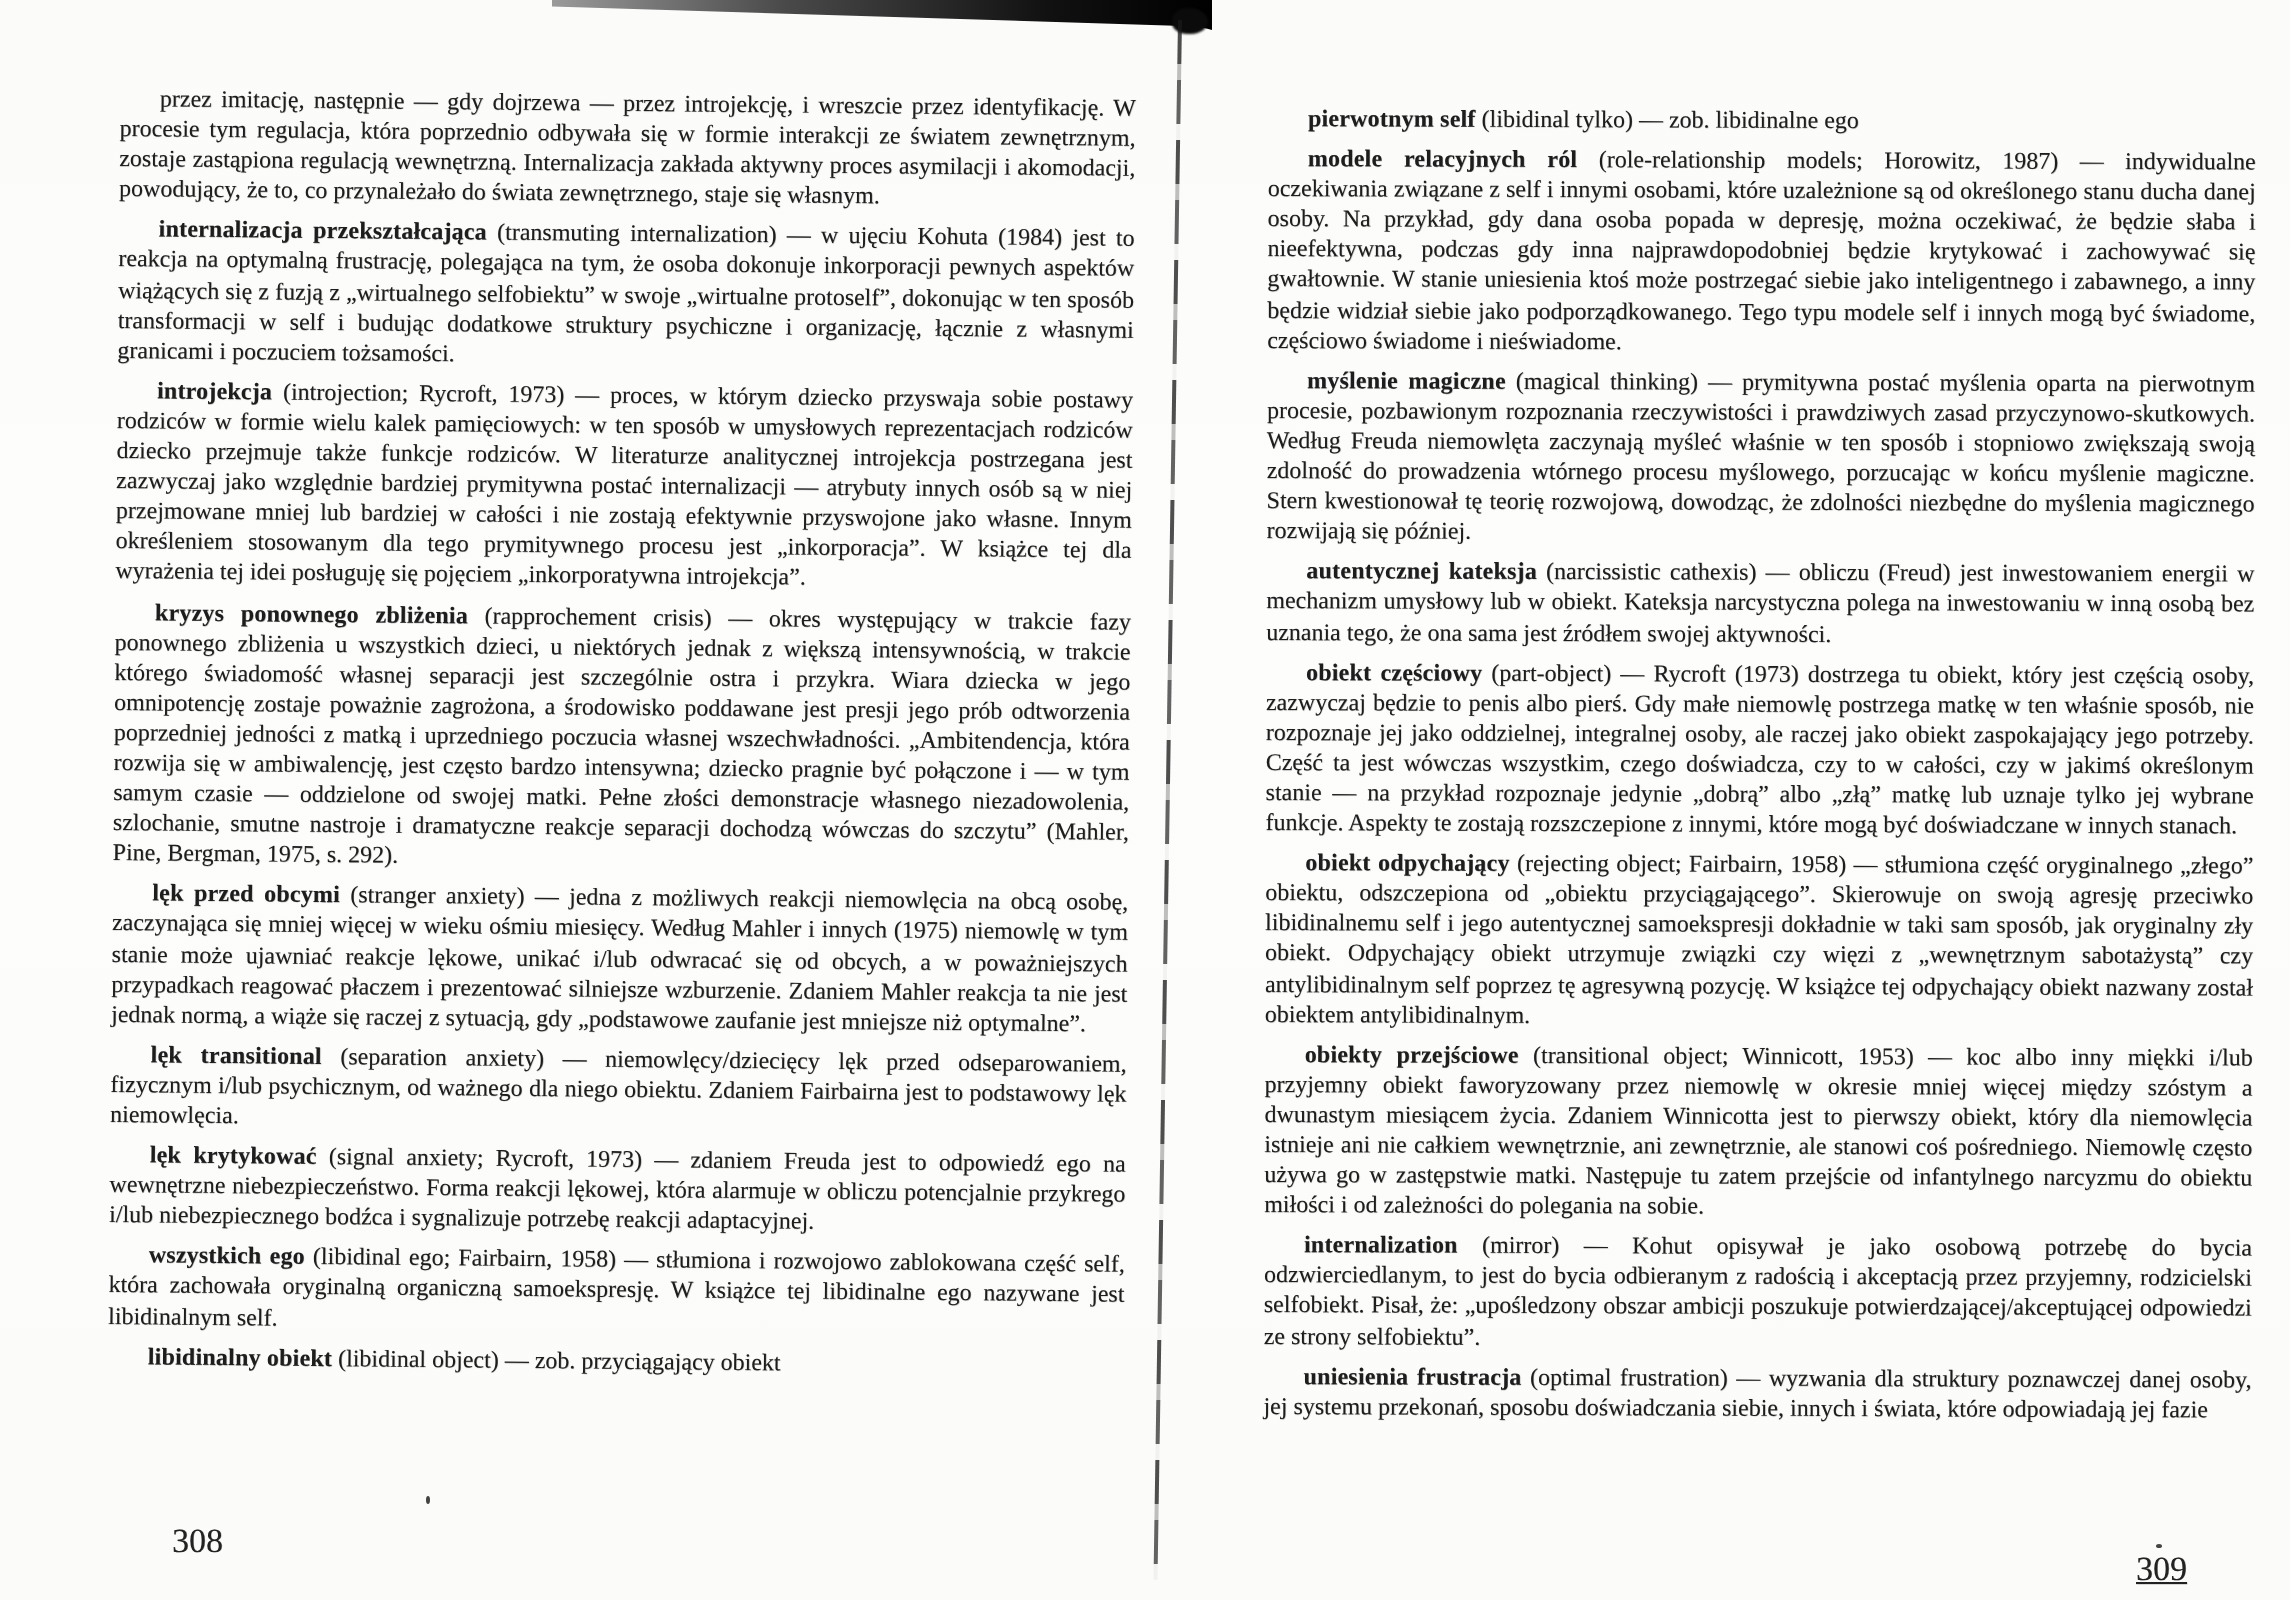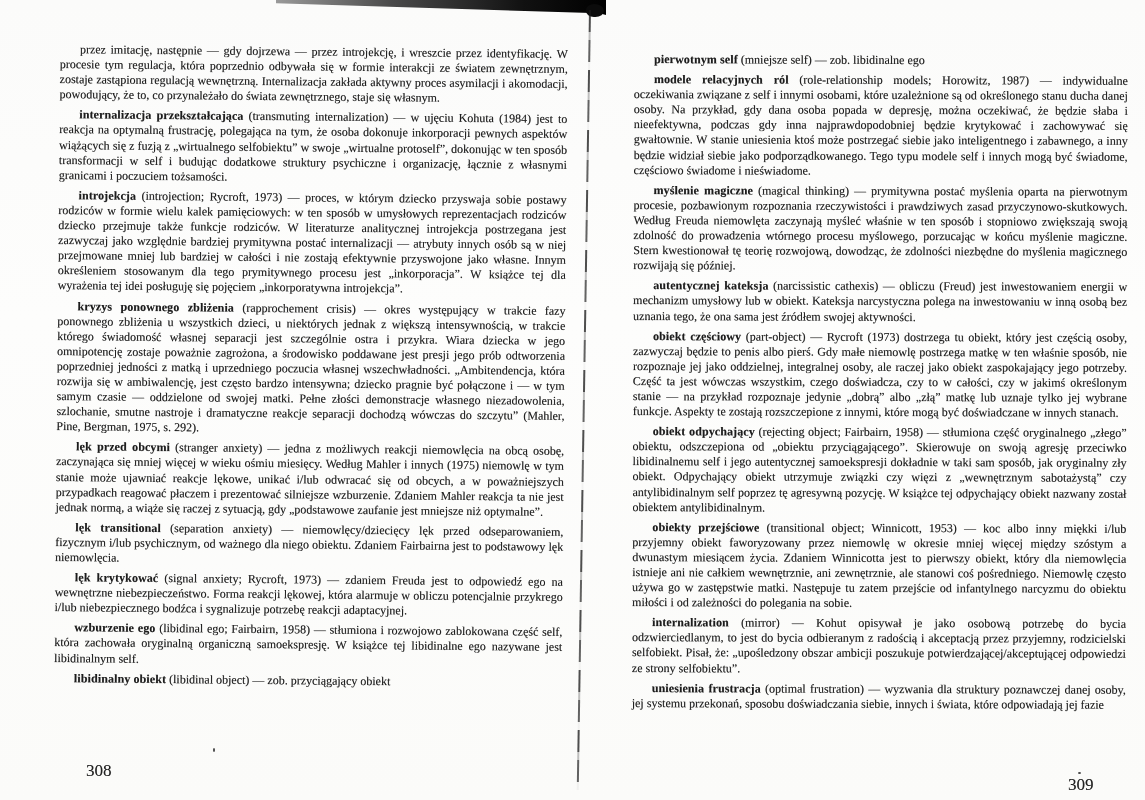--- a/index.html
+++ b/index.html
@@ -54,46 +54,46 @@
   .page p b { font-weight: 700; letter-spacing: 0.1px; }
   .page-left  { left: 60px;  top: 42px; width: 508px; transform: rotate(0.55deg); transform-origin: top left; }
   .page-right { left: 634px; top: 52px; width: 494px; transform: rotate(0.2deg);  transform-origin: top left; }
 
   .pageno {
     position: absolute;
     font-size: 17px; color: #222;
     text-shadow: 0.2px 0.2px 0.3px rgba(30,30,30,0.4);
   }
   .pageno-left  { left: 55px;   top: 761px; margin-left: 31px; }
-  .pageno-right { left: 1068px; top: 775px; }
+  .pageno-right { left: 1068px; top: 775px; text-decoration: underline; }
 </style>
 </head>
 <body>
 
 <div class="scan-surface"></div>
 <div class="binding-shadow"></div>
 <div class="binding-blob"></div>
 <div class="gutter-line"></div>
 <div class="speck speck-a"></div>
 <div class="speck speck-b"></div>
 
 <div class="page page-left">
   <p><b></b><span>przez imitację, następnie — gdy dojrzewa — przez introjekcję, i wreszcie przez identyfikację. W procesie tym regulacja, która poprzednio odbywała się w formie interakcji ze światem zewnętrznym, zostaje zastąpiona regulacją wewnętrzną. Internalizacja zakłada aktywny proces asymilacji i akomodacji, powodujący, że to, co przynależało do świata zewnętrznego, staje się własnym.</span></p>
   <p><b>internalizacja przekształcająca</b><span> (transmuting internalization) — w ujęciu Kohuta (1984) jest to reakcja na optymalną frustrację, polegająca na tym, że osoba dokonuje inkorporacji pewnych aspektów wiążących się z fuzją z „wirtualnego selfobiektu” w swoje „wirtualne protoself”, dokonując w ten sposób transformacji w self i budując dodatkowe struktury psychiczne i organizację, łącznie z własnymi granicami i poczuciem tożsamości.</span></p>
   <p><b>introjekcja</b><span> (introjection; Rycroft, 1973) — proces, w którym dziecko przyswaja sobie postawy rodziców w formie wielu kalek pamięciowych: w ten sposób w umysłowych reprezentacjach rodziców dziecko przejmuje także funkcje rodziców. W literaturze analitycznej introjekcja postrzegana jest zazwyczaj jako względnie bardziej prymitywna postać internalizacji — atrybuty innych osób są w niej przejmowane mniej lub bardziej w całości i nie zostają efektywnie przyswojone jako własne. Innym określeniem stosowanym dla tego prymitywnego procesu jest „inkorporacja”. W książce tej dla wyrażenia tej idei posługuję się pojęciem „inkorporatywna introjekcja”.</span></p>
   <p><b>kryzys ponownego zbliżenia</b><span> (rapprochement crisis) — okres występujący w trakcie fazy ponownego zbliżenia u wszystkich dzieci, u niektórych jednak z większą intensywnością, w trakcie którego świadomość własnej separacji jest szczególnie ostra i przykra. Wiara dziecka w jego omnipotencję zostaje poważnie zagrożona, a środowisko poddawane jest presji jego prób odtworzenia poprzedniej jedności z matką i uprzedniego poczucia własnej wszechwładności. „Ambitendencja, która rozwija się w ambiwalencję, jest często bardzo intensywna; dziecko pragnie być połączone i — w tym samym czasie — oddzielone od swojej matki. Pełne złości demonstracje własnego niezadowolenia, szlochanie, smutne nastroje i dramatyczne reakcje separacji dochodzą wówczas do szczytu” (Mahler, Pine, Bergman, 1975, s. 292).</span></p>
   <p><b>lęk przed obcymi</b><span> (stranger anxiety) — jedna z możliwych reakcji niemowlęcia na obcą osobę, zaczynająca się mniej więcej w wieku ośmiu miesięcy. Według Mahler i innych (1975) niemowlę w tym stanie może ujawniać reakcje lękowe, unikać i/lub odwracać się od obcych, a w poważniejszych przypadkach reagować płaczem i prezentować silniejsze wzburzenie. Zdaniem Mahler reakcja ta nie jest jednak normą, a wiąże się raczej z sytuacją, gdy „podstawowe zaufanie jest mniejsze niż optymalne”.</span></p>
   <p><b>lęk transitional</b><span> (separation anxiety) — niemowlęcy/dziecięcy lęk przed odseparowaniem, fizycznym i/lub psychicznym, od ważnego dla niego obiektu. Zdaniem Fairbairna jest to podstawowy lęk niemowlęcia.</span></p>
   <p><b>lęk krytykować</b><span> (signal anxiety; Rycroft, 1973) — zdaniem Freuda jest to odpowiedź ego na wewnętrzne niebezpieczeństwo. Forma reakcji lękowej, która alarmuje w obliczu potencjalnie przykrego i/lub niebezpiecznego bodźca i sygnalizuje potrzebę reakcji adaptacyjnej.</span></p>
-  <p><b>wzburzenie ego</b><span> (libidinal ego; Fairbairn, 1958) — stłumiona i rozwojowo zablokowana część self, która zachowała oryginalną organiczną samoekspresję. W książce tej libidinalne ego nazywane jest libidinalnym self.</span></p>
+  <p><b>wszystkich ego</b><span> (libidinal ego; Fairbairn, 1958) — stłumiona i rozwojowo zablokowana część self, która zachowała oryginalną organiczną samoekspresję. W książce tej libidinalne ego nazywane jest libidinalnym self.</span></p>
   <p><b>libidinalny obiekt</b><span> (libidinal object) — zob. przyciągający obiekt</span></p>
 </div>
 
 <div class="page page-right">
-  <p><b>pierwotnym self</b><span> (mniejsze self) — zob. libidinalne ego</span></p>
+  <p><b>pierwotnym self</b><span> (libidinal tylko) — zob. libidinalne ego</span></p>
   <p><b>modele relacyjnych ról</b><span> (role-relationship models; Horowitz, 1987) — indywidualne oczekiwania związane z self i innymi osobami, które uzależnione są od określonego stanu ducha danej osoby. Na przykład, gdy dana osoba popada w depresję, można oczekiwać, że będzie słaba i nieefektywna, podczas gdy inna najprawdopodobniej będzie krytykować i zachowywać się gwałtownie. W stanie uniesienia ktoś może postrzegać siebie jako inteligentnego i zabawnego, a inny będzie widział siebie jako podporządkowanego. Tego typu modele self i innych mogą być świadome, częściowo świadome i nieświadome.</span></p>
   <p><b>myślenie magiczne</b><span> (magical thinking) — prymitywna postać myślenia oparta na pierwotnym procesie, pozbawionym rozpoznania rzeczywistości i prawdziwych zasad przyczynowo-skutkowych. Według Freuda niemowlęta zaczynają myśleć właśnie w ten sposób i stopniowo zwiększają swoją zdolność do prowadzenia wtórnego procesu myślowego, porzucając w końcu myślenie magiczne. Stern kwestionował tę teorię rozwojową, dowodząc, że zdolności niezbędne do myślenia magicznego rozwijają się później.</span></p>
   <p><b>autentycznej kateksja</b><span> (narcissistic cathexis) — obliczu (Freud) jest inwestowaniem energii w mechanizm umysłowy lub w obiekt. Kateksja narcystyczna polega na inwestowaniu w inną osobą bez uznania tego, że ona sama jest źródłem swojej aktywności.</span></p>
   <p><b>obiekt częściowy</b><span> (part-object) — Rycroft (1973) dostrzega tu obiekt, który jest częścią osoby, zazwyczaj będzie to penis albo pierś. Gdy małe niemowlę postrzega matkę w ten właśnie sposób, nie rozpoznaje jej jako oddzielnej, integralnej osoby, ale raczej jako obiekt zaspokajający jego potrzeby. Część ta jest wówczas wszystkim, czego doświadcza, czy to w całości, czy w jakimś określonym stanie — na przykład rozpoznaje jedynie „dobrą” albo „złą” matkę lub uznaje tylko jej wybrane funkcje. Aspekty te zostają rozszczepione z innymi, które mogą być doświadczane w innych stanach.</span></p>
   <p><b>obiekt odpychający</b><span> (rejecting object; Fairbairn, 1958) — stłumiona część oryginalnego „złego” obiektu, odszczepiona od „obiektu przyciągającego”. Skierowuje on swoją agresję przeciwko libidinalnemu self i jego autentycznej samoekspresji dokładnie w taki sam sposób, jak oryginalny zły obiekt. Odpychający obiekt utrzymuje związki czy więzi z „wewnętrznym sabotażystą” czy antylibidinalnym self poprzez tę agresywną pozycję. W książce tej odpychający obiekt nazwany został obiektem antylibidinalnym.</span></p>
   <p><b>obiekty przejściowe</b><span> (transitional object; Winnicott, 1953) — koc albo inny miękki i/lub przyjemny obiekt faworyzowany przez niemowlę w okresie mniej więcej między szóstym a dwunastym miesiącem życia. Zdaniem Winnicotta jest to pierwszy obiekt, który dla niemowlęcia istnieje ani nie całkiem wewnętrznie, ani zewnętrznie, ale stanowi coś pośredniego. Niemowlę często używa go w zastępstwie matki. Następuje tu zatem przejście od infantylnego narcyzmu do obiektu miłości i od zależności do polegania na sobie.</span></p>
   <p><b>internalization</b><span> (mirror) — Kohut opisywał je jako osobową potrzebę do bycia odzwierciedlanym, to jest do bycia odbieranym z radością i akceptacją przez przyjemny, rodzicielski selfobiekt. Pisał, że: „upośledzony obszar ambicji poszukuje potwierdzającej/akceptującej odpowiedzi ze strony selfobiektu”.</span></p>
   <p><b>uniesienia frustracja</b><span> (optimal frustration) — wyzwania dla struktury poznawczej danej osoby, jej systemu przekonań, sposobu doświadczania siebie, innych i świata, które odpowiadają jej fazie</span></p>
 </div>
 

